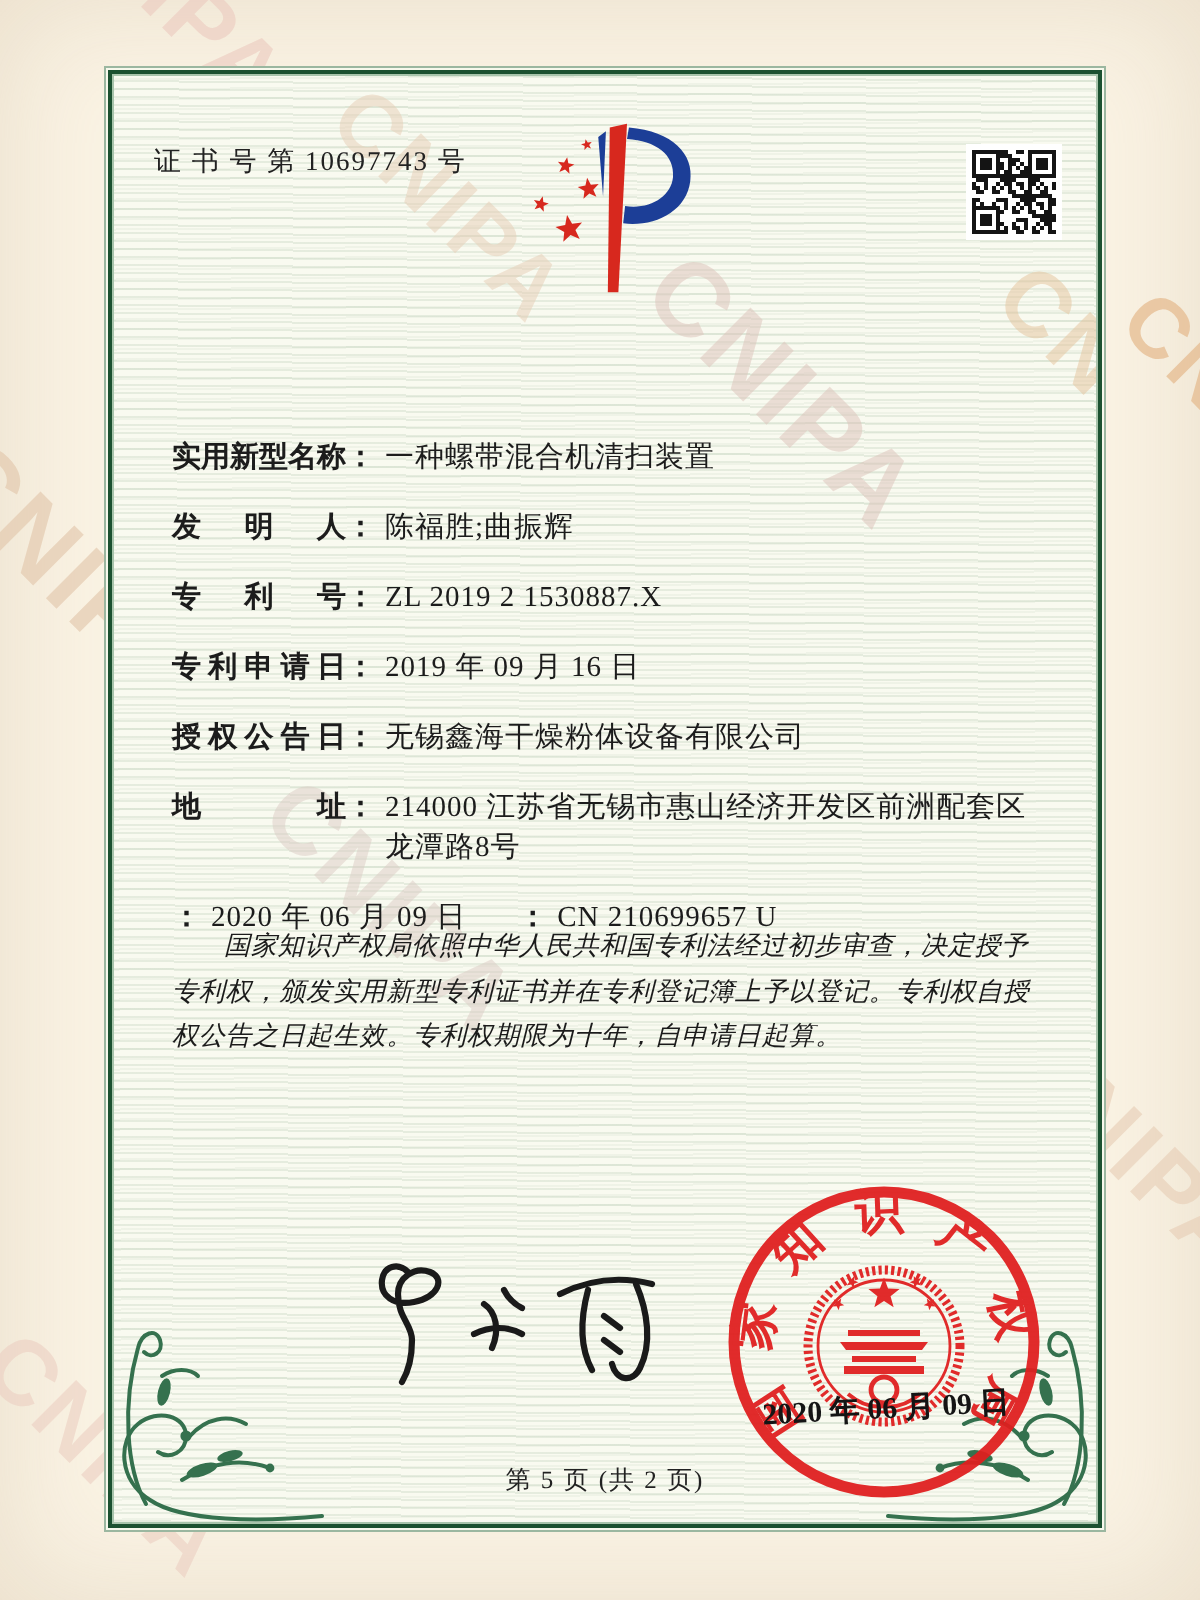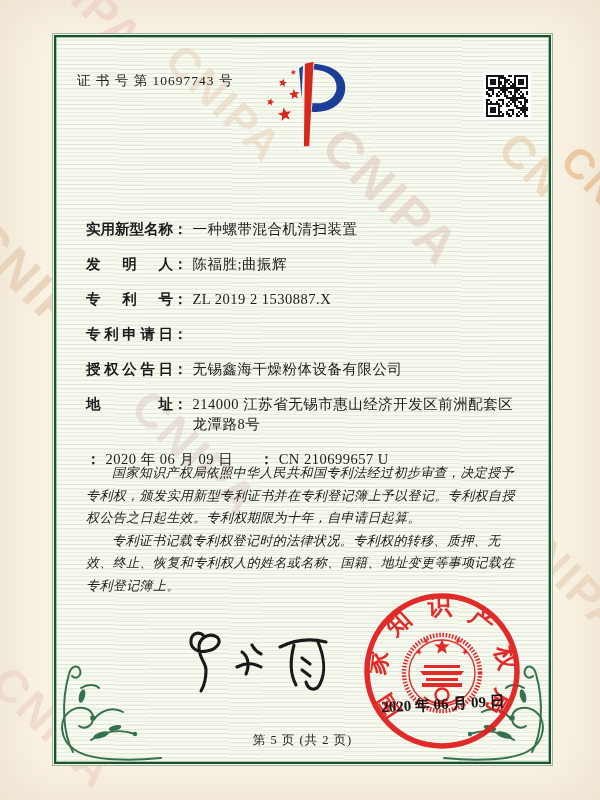--- a/index.html
+++ b/index.html
@@ -420,20 +420,21 @@
             <span class="fvalue">陈福胜;曲振辉</span>
           </div>
           <div class="frow">
             <span class="flabel">专利号</span>
               <span class="fcolon">：</span>
             <span class="fvalue">ZL 2019 2 1530887.X</span>
           </div>
           <div class="frow">
             <span class="flabel">专利申请日</span>
               <span class="fcolon">：</span>
+            <span class="fvalue">2019 年 09 月 16 日</span>
           </div>
           <div class="frow">
             <span class="flabel">授权公告日</span>
               <span class="fcolon">：</span>
             <span class="fvalue">无锡鑫海干燥粉体设备有限公司</span>
           </div>
           <div class="frow frow-address">
             <span class="flabel">地址</span>
               <span class="fcolon">：</span>
             <span class="fvalue">214000 江苏省无锡市惠山经济开发区前洲配套区龙潭路8号</span>
@@ -445,21 +446,20 @@
             </span>
             <span class="fpair fpair2">
                 <span class="fcolon">：</span>
               <span class="fvalue">CN 210699657 U</span>
             </span>
           </div>
         </div>
 
         <div class="body-text">
           <p>国家知识产权局依照中华人民共和国专利法经过初步审查，决定授予专利权，颁发实用新型专利证书并在专利登记簿上予以登记。专利权自授权公告之日起生效。专利权期限为十年，自申请日起算。</p>
-          <p>专利证书记载专利权登记时的法律状况。专利权的转移、质押、无效、终止、恢复和专利权人的姓名或名称、国籍、地址变更等事项记载在专利登记簿上。</p>
         </div>
 
 
         <svg class="signature" viewBox="0 0 168 80">
           <g fill="none" stroke="#1a1a1a" stroke-width="3.1" stroke-linecap="round" stroke-linejoin="round">
             <path d="M28,14 C23,9 16,11 15,18 C14,26 21,31 31,29 C43,27 47,17 39,14 C31,11 23,17 23,25 C23,37 30,40 30,48 C30,58 28,64 25,69"></path>
             <path d="M66,30 C72,34 74,43 70,52"></path>
             <path d="M61,45 C69,41 78,41 85,45"></path>
             <path d="M76,23 C78,27 81,30 85,32"></path>
             <path d="M104,25 C118,18 134,16 150,20"></path>

